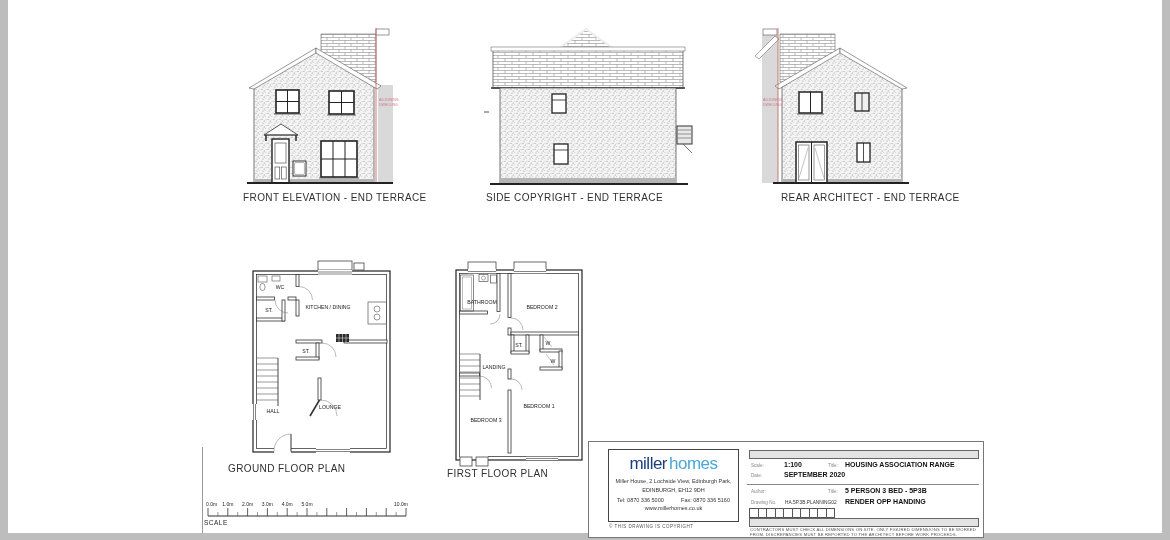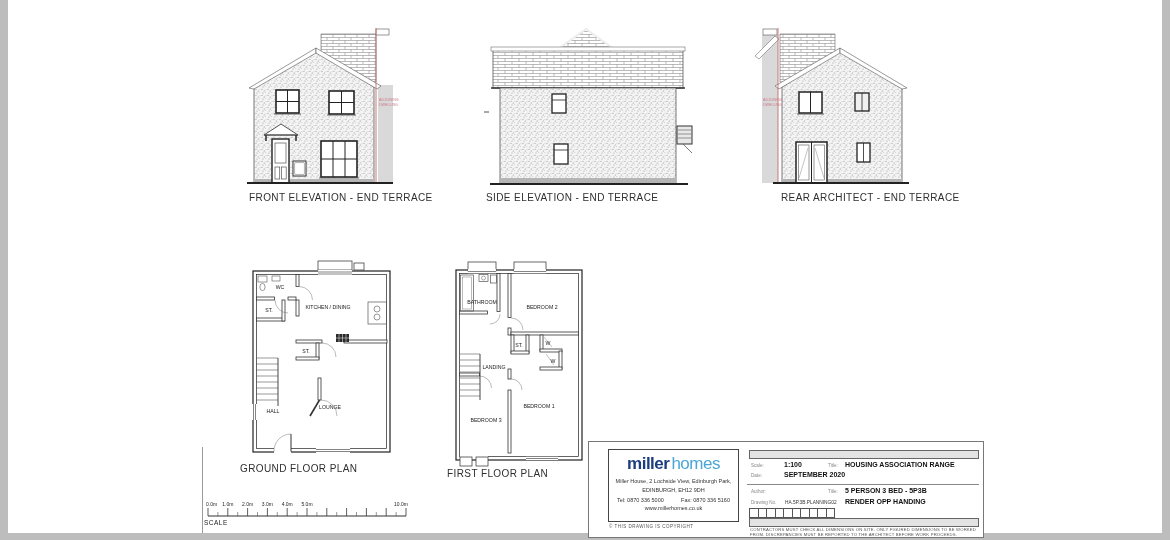--- a/index.html
+++ b/index.html
@@ -11,21 +11,21 @@
   svg text{font-family:"Liberation Sans",sans-serif;fill:#222;}
   .elev-label,.plan-label{position:absolute;font-size:10px;color:#2f2f2f;
     letter-spacing:.4px;white-space:nowrap;}
   .vline{position:absolute;width:1px;background:#9a9a9a;}
   
   .tb{position:absolute;left:588px;top:441px;width:394px;height:95px;
       border:1px solid #777;background:#fff;}
   .tb-logo{position:absolute;left:19px;top:7px;width:129px;height:71px;
       border:1px solid #444;text-align:center;background:#fff;}
   .logo-line{margin-top:5px;font-size:17px;letter-spacing:-0.5px;line-height:1;}
-  .logo-m{color:var(--logo_navy,#1d3e7e);font-weight:bold;}
+  .logo-m{color:var(--logo_navy,#1d3e7e);font-weight:normal;}
   .logo-h{color:var(--logo_blue,#4aa6d6);margin-left:2px;}
   .tb-addr{font-size:5.5px;color:#333;line-height:1.6;margin-top:5px;}
   .tb-telfax{display:flex;justify-content:space-between;padding:0 8px;
       font-size:5.5px;color:#333;margin-top:2px;}
   .tb-web{font-size:5.5px;color:#333;margin-top:2px;}
   .tb-copy{position:absolute;left:20px;top:82px;font-size:4.5px;color:#555;letter-spacing:.5px;}
   .tb-bar{position:absolute;left:160px;width:228px;height:7px;background:#e3e3e3;border:1px solid #666;}
   .tb-lab{position:absolute;font-size:4.6px;color:#888;white-space:nowrap;}
   .tb-val{position:absolute;font-size:7px;color:#111;font-weight:bold;white-space:nowrap;}
   .tb-val-sm{position:absolute;font-size:4.8px;color:#333;white-space:nowrap;}
@@ -102,21 +102,21 @@
       <line x1="102" y1="119" x2="102" y2="155" stroke="#222" stroke-width="1"></line>
       <line x1="78" y1="137" x2="114" y2="137" stroke="#222" stroke-width="1"></line>
       <line x1="76" y1="156" x2="116" y2="156" stroke="#444" stroke-width=".8"></line>
     </g>
     <line x1="4" y1="161" x2="150" y2="161" stroke="#222" stroke-width="2"></line>
     <g style="fill:var(--adjoining_text,#cc7788)" font-size="3.6">
       <text x="136" y="79" style="fill:var(--adjoining_text,#cc7788)">ADJOINING</text>
       <text x="136" y="84" style="fill:var(--adjoining_text,#cc7788)">DWELLING</text>
     </g>
   </svg>
-  <div class="elev-label" style="left:249px;top:192px">FRONT ELEVATION - END TERRACE</div>
+  <div class="elev-label" style="left:243px;top:192px">FRONT ELEVATION - END TERRACE</div>
 
   <svg style="left:456px;top:22px" width="240" height="166" viewBox="0 0 240 166">
     <defs>
       <pattern id="s-stip" width="6" height="6" patternUnits="userSpaceOnUse">
         <rect width="6" height="6" fill="#f4f4f4"></rect>
         <circle cx="1" cy="1.2" r=".55" fill="#909090"></circle>
           <circle cx="3.2" cy="3" r=".5" fill="#7d7d7d"></circle>
         <circle cx="5" cy="1.8" r=".45" fill="#a5a5a5"></circle>
           <circle cx="2" cy="5" r=".5" fill="#8a8a8a"></circle>
         <circle cx="4.8" cy="4.6" r=".45" fill="#999999"></circle>
@@ -143,21 +143,21 @@
       <line x1="98" y1="128" x2="112" y2="128" stroke="#222" stroke-width=".8"></line>
     </g>
     <g>
       <rect x="221" y="104" width="15" height="18" fill="#e8e8e8" stroke="#333" stroke-width="1"></rect>
       <path d="M222 108H235M222 112H235M222 116H235" stroke="#555" stroke-width=".6" fill="none"></path>
       <line x1="227" y1="122" x2="236" y2="131" stroke="#555" stroke-width=".8"></line>
     </g>
     <line x1="28" y1="90" x2="33" y2="90" stroke="#555" stroke-width="1"></line>
     <line x1="34" y1="162" x2="232" y2="162" stroke="#222" stroke-width="2"></line>
   </svg>
-  <div class="elev-label" style="left:486px;top:192px">SIDE ELEVATION - END TERRACE</div>
+  <div class="elev-label" style="left:486px;top:192px">SIDE COPYRIGHT - END TERRACE</div>
 
   <svg style="left:753px;top:22px" width="162" height="166" viewBox="0 0 162 166">
     <defs>
       <pattern id="r-stip" width="6" height="6" patternUnits="userSpaceOnUse">
         <rect width="6" height="6" fill="#f4f4f4"></rect>
         <circle cx="1" cy="1.2" r=".55" fill="#909090"></circle>
           <circle cx="3.2" cy="3" r=".5" fill="#7d7d7d"></circle>
         <circle cx="5" cy="1.8" r=".45" fill="#a5a5a5"></circle>
           <circle cx="2" cy="5" r=".5" fill="#8a8a8a"></circle>
         <circle cx="4.8" cy="4.6" r=".45" fill="#999999"></circle>
@@ -270,21 +270,21 @@
     </g>
     <g font-size="5.2" text-anchor="middle">
       <text x="32" y="31">WC</text>
       <text x="21" y="54">ST.</text>
       <text x="80" y="51">KITCHEN / DINING</text>
       <text x="58" y="95">ST.</text>
       <text x="25" y="155">HALL</text>
       <text x="82" y="151">LOUNGE</text>
     </g>
   </svg>
-  <div class="plan-label" style="left:240px;top:463px">GROUND FLOOR PLAN</div>
+  <div class="plan-label" style="left:228px;top:463px">GROUND FLOOR PLAN</div>
 
   <svg style="left:452px;top:258px" width="135" height="210" viewBox="0 0 135 210">
     <g>
       <rect x="4" y="12" width="126" height="190" fill="#fff" stroke="#222" stroke-width="1.2"></rect>
       <rect x="7.5" y="15.5" width="119" height="183" fill="none" stroke="#222" stroke-width=".7"></rect>
     </g>
     <rect x="16" y="4" width="28" height="9" fill="#fff" stroke="#444" stroke-width=".8"></rect>
     <rect x="62" y="4" width="32" height="9" fill="#fff" stroke="#444" stroke-width=".8"></rect>
     <g>
       <rect x="16" y="11" width="28" height="5.5" fill="#fff"></rect>

